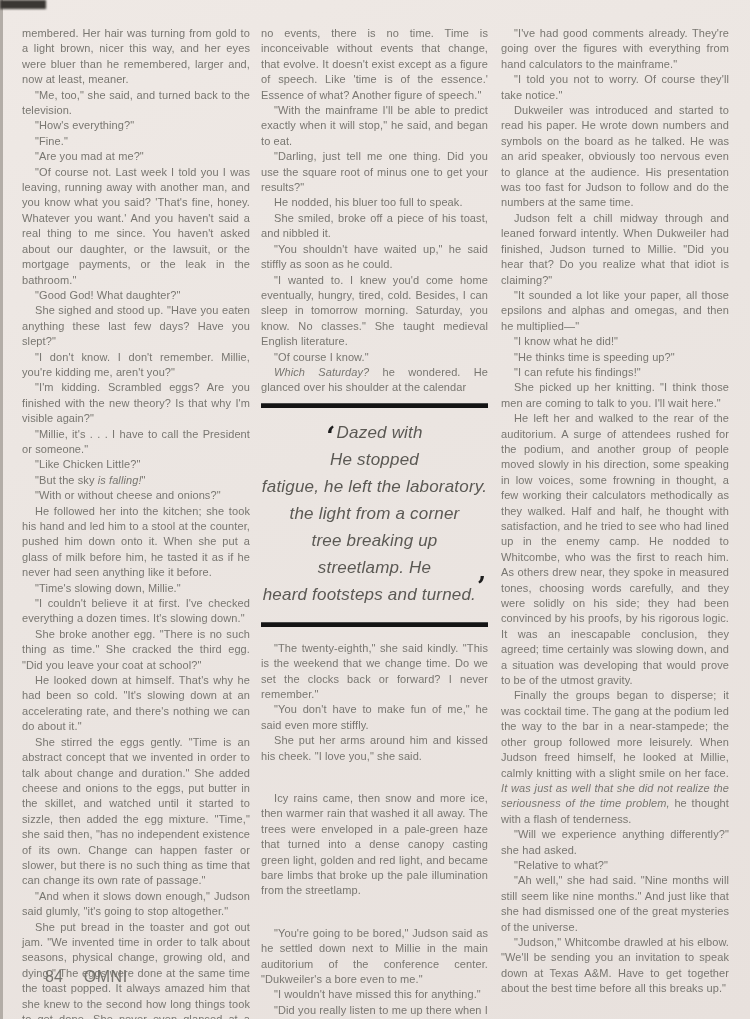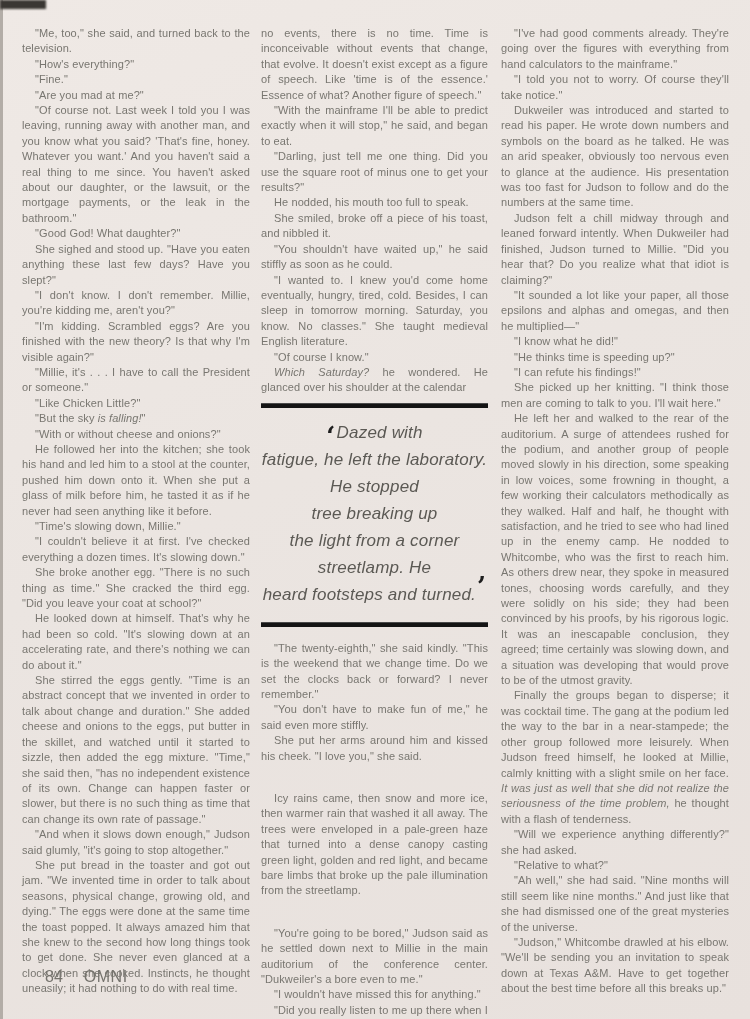--- a/index.html
+++ b/index.html
@@ -45,20 +45,21 @@
   .footer .mag{margin-left:21px;letter-spacing:.5px;}
 </style>
 </head>
 <body>
 
 <div class="page">
   <div class="edge-left"></div>
   <div class="corner-smudge"></div>
 
   <div class="col col1">
+      <p class="para">membered. Her hair was turning from gold to a light brown, nicer this way, and her eyes were bluer than he remembered, larger and, now at least, meaner.</p>
       <p class="para ind">"Me, too," she said, and turned back to the television.</p>
       <p class="para ind">"How's everything?"</p>
       <p class="para ind">"Fine."</p>
       <p class="para ind">"Are you mad at me?"</p>
       <p class="para ind">"Of course not. Last week I told you I was leaving, running away with another man, and you know what you said? 'That's fine, honey. Whatever you want.' And you haven't said a real thing to me since. You haven't asked about our daughter, or the lawsuit, or the mortgage payments, or the leak in the bathroom."</p>
       <p class="para ind">"Good God! What daughter?"</p>
       <p class="para ind">She sighed and stood up. "Have you eaten anything these last few days? Have you slept?"</p>
       <p class="para ind">"I don't know. I don't remember. Millie, you're kidding me, aren't you?"</p>
       <p class="para ind">"I'm kidding. Scrambled eggs? Are you finished with the new theory? Is that why I'm visible again?"</p>
       <p class="para ind">"Millie, it's . . . I have to call the President or someone."</p>
@@ -73,34 +74,34 @@
       <p class="para ind">She stirred the eggs gently. "Time is an abstract concept that we invented in order to talk about change and duration." She added cheese and onions to the eggs, put butter in the skillet, and watched until it started to sizzle, then added the egg mixture. "Time," she said then, "has no independent existence of its own. Change can happen faster or slower, but there is no such thing as time that can change its own rate of passage."</p>
       <p class="para ind">"And when it slows down enough," Judson said glumly, "it's going to stop altogether."</p>
       <p class="para ind">She put bread in the toaster and got out jam. "We invented time in order to talk about seasons, physical change, growing old, and dying." The eggs were done at the same time the toast popped. It always amazed him that she knew to the second how long things took to get done. She never even glanced at a clock when she cooked. Instincts, he thought uneasily; it had nothing to do with real time.</p>
     </div>
 
   <div class="col col2">
     <div>
         <p class="para">no events, there is no time. Time is inconceivable without events that change, that evolve. It doesn't exist except as a figure of speech. Like 'time is of the essence.' Essence of what? Another figure of speech."</p>
         <p class="para ind">"With the mainframe I'll be able to predict exactly when it will stop," he said, and began to eat.</p>
         <p class="para ind">"Darling, just tell me one thing. Did you use the square root of minus one to get your results?"</p>
-        <p class="para ind">He nodded, his mouth too full to speak.</p>
+        <p class="para ind">He nodded, his bluer too full to speak.</p>
         <p class="para ind">She smiled, broke off a piece of his toast, and nibbled it.</p>
         <p class="para ind">"You shouldn't have waited up," he said stiffly as soon as he could.</p>
         <p class="para ind">"I wanted to. I knew you'd come home eventually, hungry, tired, cold. Besides, I can sleep in tomorrow morning. Saturday, you know. No classes." She taught medieval English literature.</p>
         <p class="para ind">"Of course I know."</p>
         <p class="para ind"><i>Which Saturday?</i> he wondered. He glanced over his shoulder at the calendar</p>
       </div>
     <div class="rule rule-top"></div>
     <div class="pullquote" id="pullquote">
         <div class="pq-line"><span class="q-mark q-open">‘</span>Dazed with</div>
+        <div class="pq-line">He stopped</div>
         <div class="pq-line">fatigue, he left the laboratory.</div>
-        <div class="pq-line">He stopped</div>
+        <div class="pq-line">the light from a corner</div>
         <div class="pq-line">tree breaking up</div>
-        <div class="pq-line">the light from a corner</div>
         <div class="pq-line">streetlamp. He</div>
         <div class="pq-line">heard footsteps and turned.<span class="q-mark q-close">’</span></div>
       </div>
     <div class="rule"></div>
     <div class="col2-bottom">
         <p class="para ind">"The twenty-eighth," she said kindly. "This is the weekend that we change time. Do we set the clocks back or forward? I never remember."</p>
         <p class="para ind">"You don't have to make fun of me," he said even more stiffly.</p>
         <p class="para ind">She put her arms around him and kissed his cheek. "I love you," she said.</p>
         <p class="para ind gap">Icy rains came, then snow and more ice, then warmer rain that washed it all away. The trees were enveloped in a pale-green haze that turned into a dense canopy casting green light, golden and red light, and became bare limbs that broke up the pale illumination from the streetlamp.</p>
         <p class="para ind gap">"You're going to be bored," Judson said as he settled down next to Millie in the main auditorium of the conference center. "Dukweiler's a bore even to me."</p>

